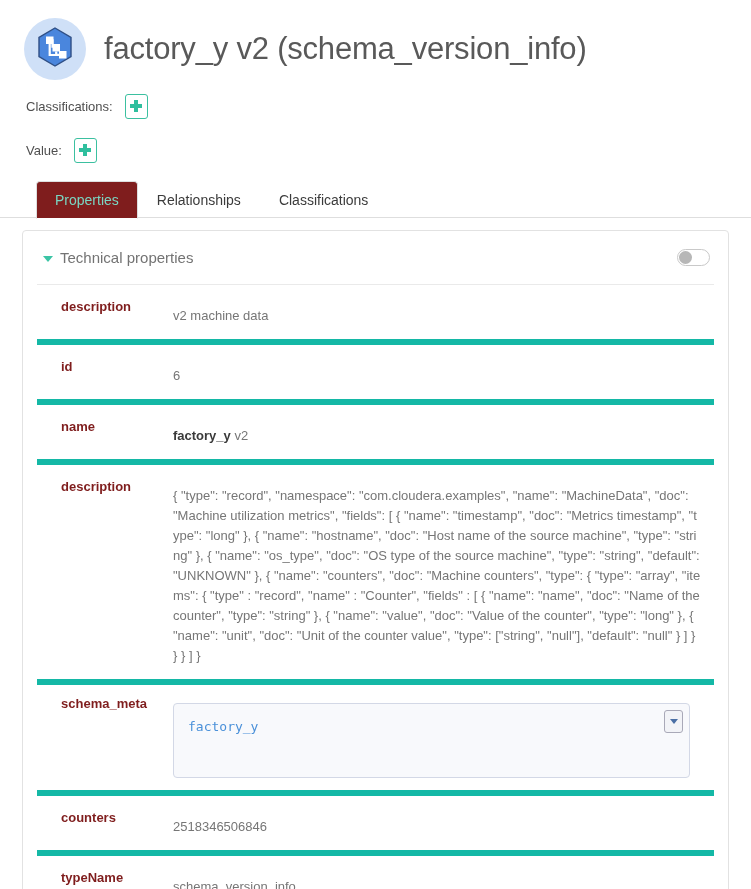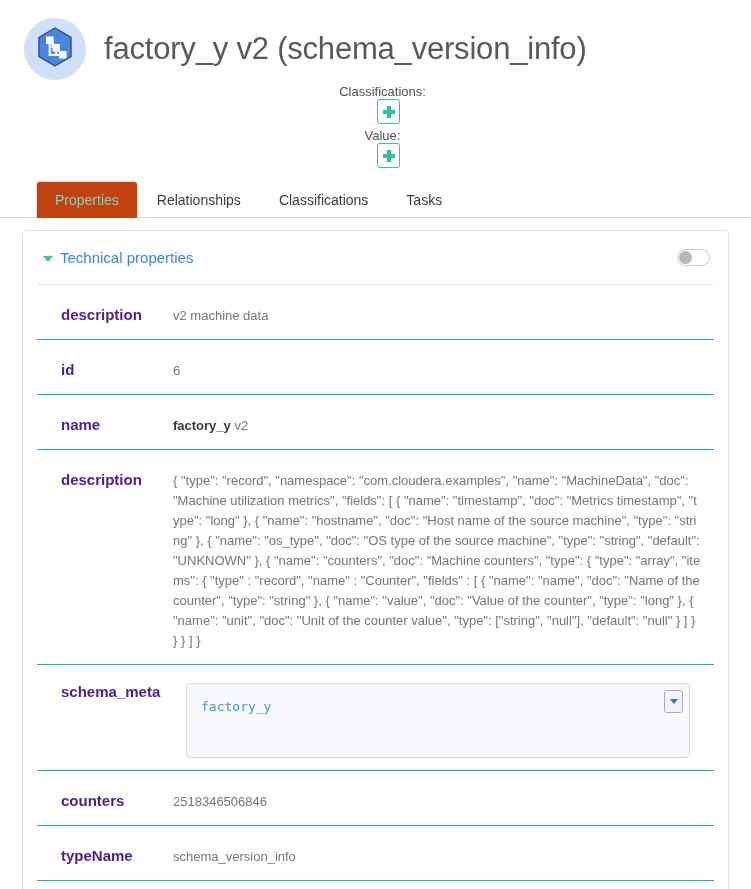--- a/index.html
+++ b/index.html
@@ -34,21 +34,20 @@
     letter-spacing: -0.2px;
     white-space: nowrap;
   }
 
   
   .meta-row {
     display: flex;
     align-items: center;
     padding-left: 26px;
     height: 44px;
-    flex-direction: column;
   }
   .meta-label {
     font-size: 13px;
     color: #4f4f4f;
     margin-right: 12px;
   }
   .add-btn {
     width: 23px; height: 25px;
     border: 1px solid #3bc0a0;
     border-radius: 3px;
@@ -93,21 +92,21 @@
     position: relative;
     z-index: 2;
     background: transparent;
     border: 1px solid transparent;
     border-bottom: none;
     border-radius: 4px 4px 0 0;
     line-height: 18px;
   }
   .tab.active {
     color: #7ad6c2;
-    background: #c2410c;
+    background: #7f1d1d;
     border-color: #dedede;
     border-bottom: 1px solid #ffffff;
     margin-bottom: -1px;
     text-align: center;
   }
 
   
   .card {
     margin: 12px 22px 0 22px;
     border: 1px solid #e2e2e2;
@@ -127,21 +126,21 @@
   .chevron-down {
     width: 0; height: 0;
     border-left: 5px solid transparent;
     border-right: 5px solid transparent;
     border-top: 6px solid #3bc4a5;
     margin-right: 7px;
     margin-top: 2px;
   }
   .card-title {
     font-size: 15px;
-    color: #3b82f6;
+    color: #737373;
     cursor: pointer;
   }
   .toggle {
     width: 33px; height: 17px;
     border-radius: 9px;
     border: 1px solid #c9c9c9;
     background: #ffffff;
     position: relative;
     cursor: pointer;
     flex: 0 0 auto;
@@ -151,48 +150,47 @@
     top: 1px; left: 1px;
     width: 13px; height: 13px;
     border-radius: 50%;
     background: #b7b7b7;
   }
 
   
   .props { padding: 0 14px; }
   .prop-row {
     display: flex;
-    border-top: 1px solid #14b8a6;
+    border-top: 6px solid #14b8a6;
     padding: 13px 0 13px 0;
     align-items: flex-start;
   }
   .prop-row:first-child { border-top: 1px solid #eaeaea; }
   .prop-key {
     flex: 0 0 136px;
-    font-size: 15px;
+    font-size: 13px;
     font-weight: bold;
-    color: #4c1d95;
+    color: #7f1d1d;
     padding-left: 24px;
     line-height: 18px;
-    margin-top: 8px;
   }
   .prop-val {
     flex: 1 1 auto;
     font-size: 13px;
     color: #767676;
     line-height: 20px;
     word-break: break-word;
     padding-right: 12px;
     margin-top: 8px;
   }
   .prop-val.wrap-any { word-break: break-all; }
   .prop-val b { color: #3a3a3a; font-weight: bold; }
 
   
-  .schema-meta-row { padding: 10px 0 12px 0; gap: 13px; }
+  .schema-meta-row { padding: 10px 0 12px 0; }
   .code-box {
     position: relative;
     background: #f8f9fc;
     border: 1px solid #d3d8e6;
     border-radius: 4px;
     min-height: 75px;
     padding: 14px 40px 14px 14px;
     margin-right: 12px;
   }
   .code-text {
@@ -259,21 +257,20 @@
         <span class="plus-h" style="top:4px;left:0;"></span>
         <span class="plus-v" style="left:4px;top:0;"></span>
       </span>
     </button>
   </div>
 
   <div class="tabs">
     <div class="tab active">Properties</div>
     <div class="tab">Relationships</div>
     <div class="tab">Classifications</div>
-    <div class="tab">Tasks</div>
   </div>
 
   <div class="card">
 
     <div class="card-head">
       <div class="card-head-left">
         <span class="chevron-down"></span>
         <span class="card-title">Technical properties</span>
       </div>
       <div class="toggle">

